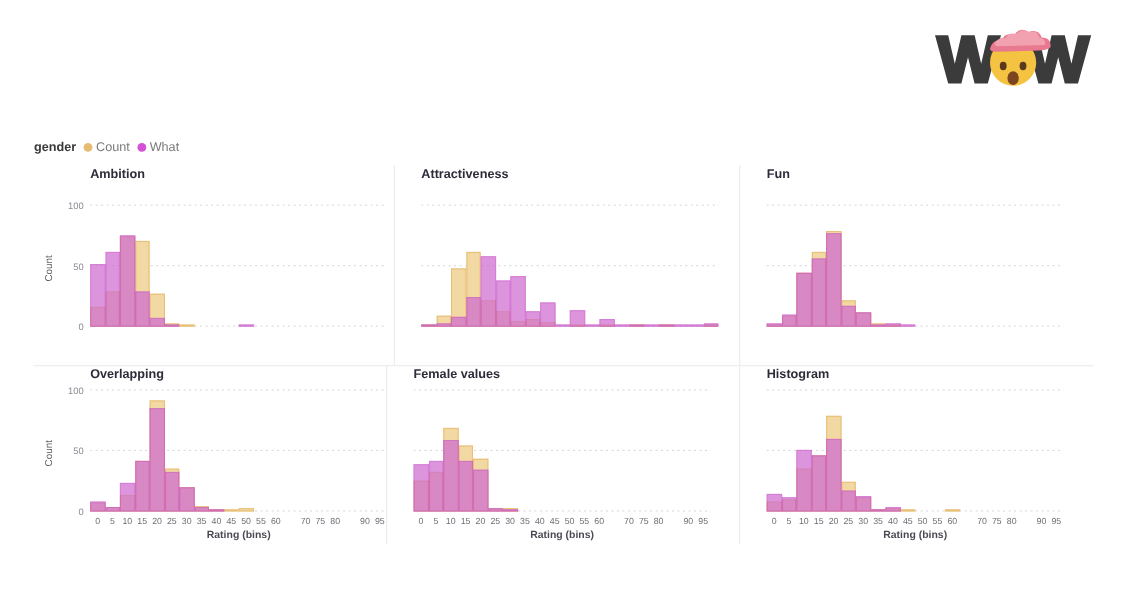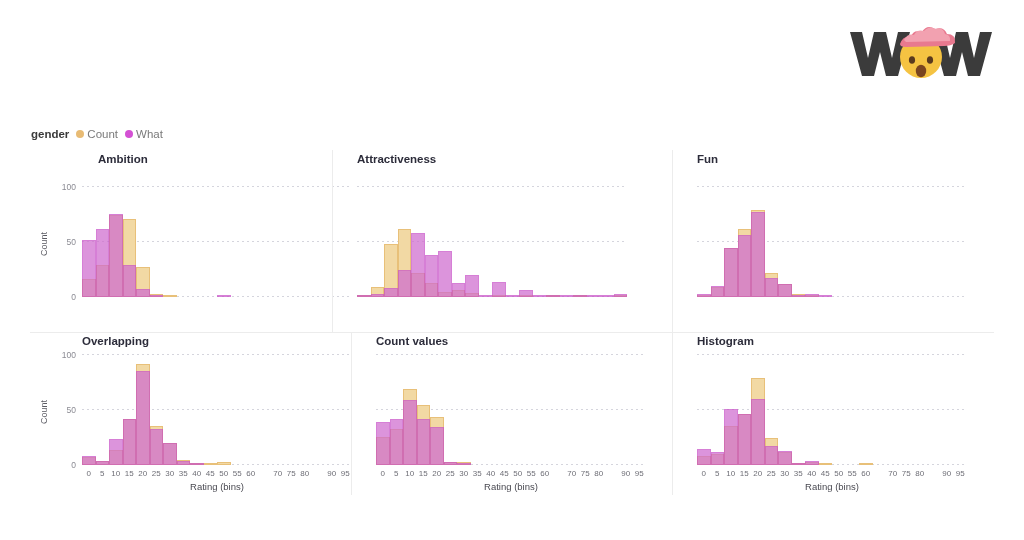--- a/index.html
+++ b/index.html
@@ -65,21 +65,21 @@
   .ytick { position:absolute; right:0; font-size:8.5px; color:#8b8b93;
            transform:translateY(-50%); white-space:nowrap; }
   .ylabel { position:absolute; font-size:9px; color:#5a5a62;
             transform: rotate(-90deg); transform-origin: 50% 50%; white-space:nowrap; }
 
   
   .xaxis { position:absolute; width:100%; height:24px; }
   .xtick { position:absolute; top:0; font-size:8px; color:#6e6e76;
            transform:translateX(-50%); white-space:nowrap; }
   .xlabel { position:absolute; top:12px; width:100%; text-align:center;
-            font-size:9.5px; font-weight:400; color:#4a4a52; }
+            font-size:9.5px; font-weight:700; color:#4a4a52; }
 </style>
 </head>
 <body>
 
 <div id="root">
 
 
   <div class="logo">
     <svg viewBox="0 0 150 58" width="150" height="58">
 
@@ -107,21 +107,21 @@
     </span>
     <span class="legend-item">
       <span class="legend-dot" style="background:#d451d4"></span>
       <span class="legend-label">What</span>
     </span>
   </div>
 
   <div class="panels">
       <div class="prow">
         <div class="panel" style="left: 0px; width: 321px;">
-          <div class="ptitle" style="left: 68px; text-align: center;">Ambition</div>
+          <div class="ptitle" style="left: 52px; text-align: center;">Ambition</div>
           <div class="plot" style="left: 52px; width: 270px; height: 115px; bottom: 35px;">
             <div class="baseline" style="bottom: 0px;"></div>
             <div class="gridline" style="bottom: 54.7619px;"></div>
             <div class="gridline" style="bottom: 109.524px;"></div>
             <div class="bars">
               <div class="bar female" style="left: 0px; width: 13.5px; height: 17.5238px;"></div>
               <div class="bar female" style="left: 13.5px; width: 13.5px; height: 31.7619px;"></div>
               <div class="bar female" style="left: 27px; width: 13.5px; height: 82.1429px;"></div>
               <div class="bar female" style="left: 40.5px; width: 13.5px; height: 77.7619px;"></div>
               <div class="bar female" style="left: 54px; width: 13.5px; height: 29.5714px;"></div>
@@ -136,21 +136,21 @@
               <div class="bar male" style="left: 135px; width: 13.5px; height: 2.19048px;"></div>
             </div>
           </div>
           <div class="yaxis" style="left: 22px; width: 24px; height: 115px; bottom: 35px; position: absolute;">
             <div class="ytick" style="bottom: 0px; transform: translateY(50%);">0</div>
             <div class="ytick" style="bottom: 54.7619px; transform: translateY(50%);">50</div>
             <div class="ytick" style="bottom: 109.524px; transform: translateY(50%);">100</div>
           </div>
           <div class="ylabel" style="left: -6px; bottom: 83.3px; width: 40px; text-align: center;">Count</div>
         </div>
-        <div class="panel" style="left: 302px; width: 321px;">
+        <div class="panel" style="left: 328px; width: 321px;">
           <div class="vdiv" style="left: 0px; height: 100%;"></div>
           <div class="ptitle" style="left: 25px;">Attractiveness</div>
           <div class="plot" style="left: 25px; width: 270px; height: 115px; bottom: 35px;">
             <div class="baseline" style="bottom: 0px;"></div>
             <div class="gridline" style="bottom: 54.7619px;"></div>
             <div class="gridline" style="bottom: 109.524px;"></div>
             <div class="bars">
               <div class="bar female" style="left: 0px; width: 13.5px; height: 2.19048px;"></div>
               <div class="bar female" style="left: 13.5px; width: 13.5px; height: 9.85714px;"></div>
               <div class="bar female" style="left: 27px; width: 13.5px; height: 52.5714px;"></div>
@@ -273,21 +273,21 @@
             <div class="xtick" style="left: 195.75px;">70</div>
             <div class="xtick" style="left: 209.25px;">75</div>
             <div class="xtick" style="left: 222.75px;">80</div>
             <div class="xtick" style="left: 249.75px;">90</div>
             <div class="xtick" style="left: 263.25px;">95</div>
             <div class="xlabel">Rating (bins)</div>
           </div>
         </div>
         <div class="panel" style="left: 321px; width: 321px;">
           <div class="vdiv" style="left: 0px; height: 100%;"></div>
-          <div class="ptitle" style="left: 25px;">Count values</div>
+          <div class="ptitle" style="left: 25px;">Female values</div>
           <div class="plot" style="left: 25px; width: 270px; height: 115px; bottom: 30px;">
             <div class="baseline" style="bottom: 0px;"></div>
             <div class="gridline" style="bottom: 54.7619px;"></div>
             <div class="gridline" style="bottom: 109.524px;"></div>
             <div class="bars">
               <div class="bar female" style="left: 0px; width: 13.5px; height: 28.4762px;"></div>
               <div class="bar female" style="left: 13.5px; width: 13.5px; height: 36.1429px;"></div>
               <div class="bar female" style="left: 27px; width: 13.5px; height: 75.5714px;"></div>
               <div class="bar female" style="left: 40.5px; width: 13.5px; height: 60.2381px;"></div>
               <div class="bar female" style="left: 54px; width: 13.5px; height: 48.1905px;"></div>

